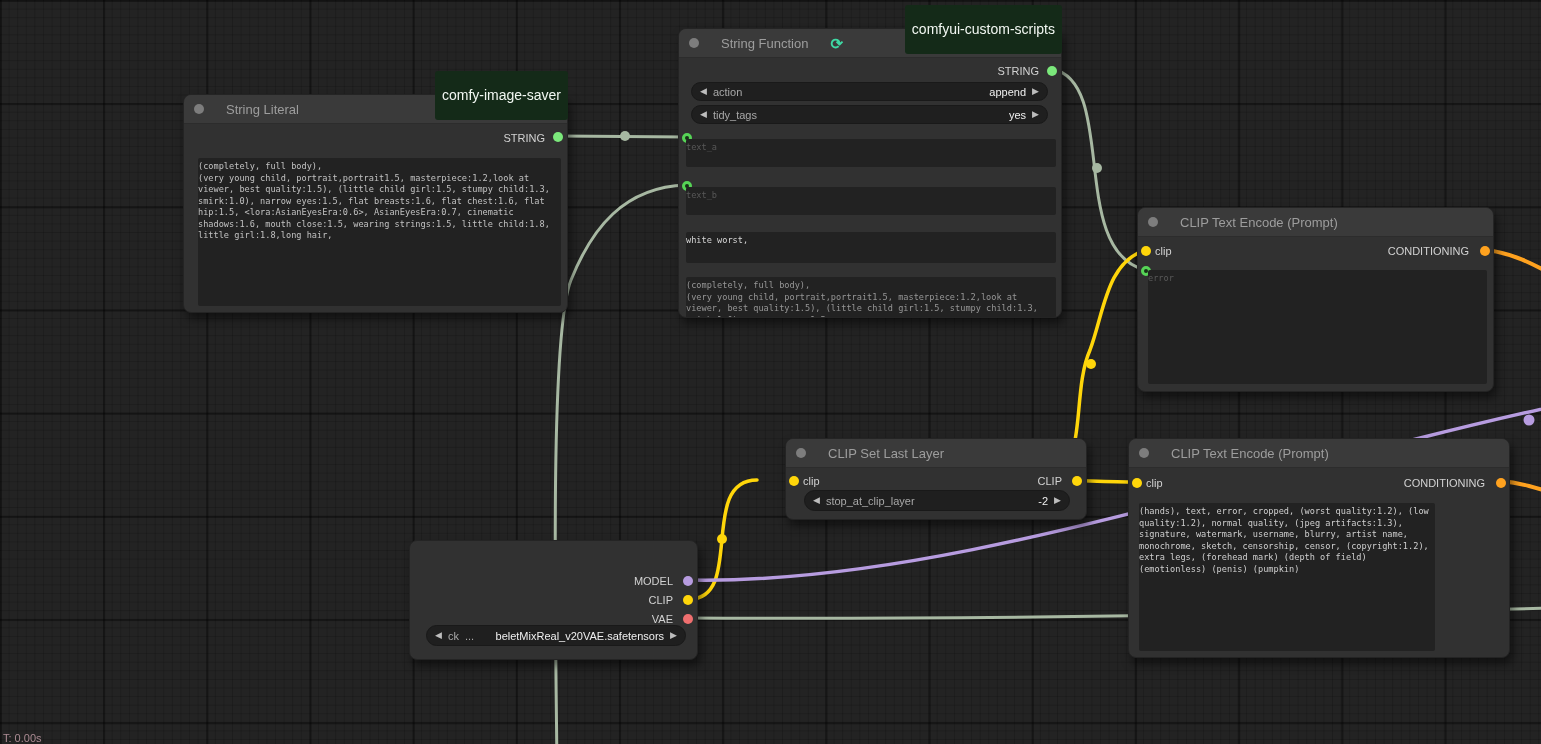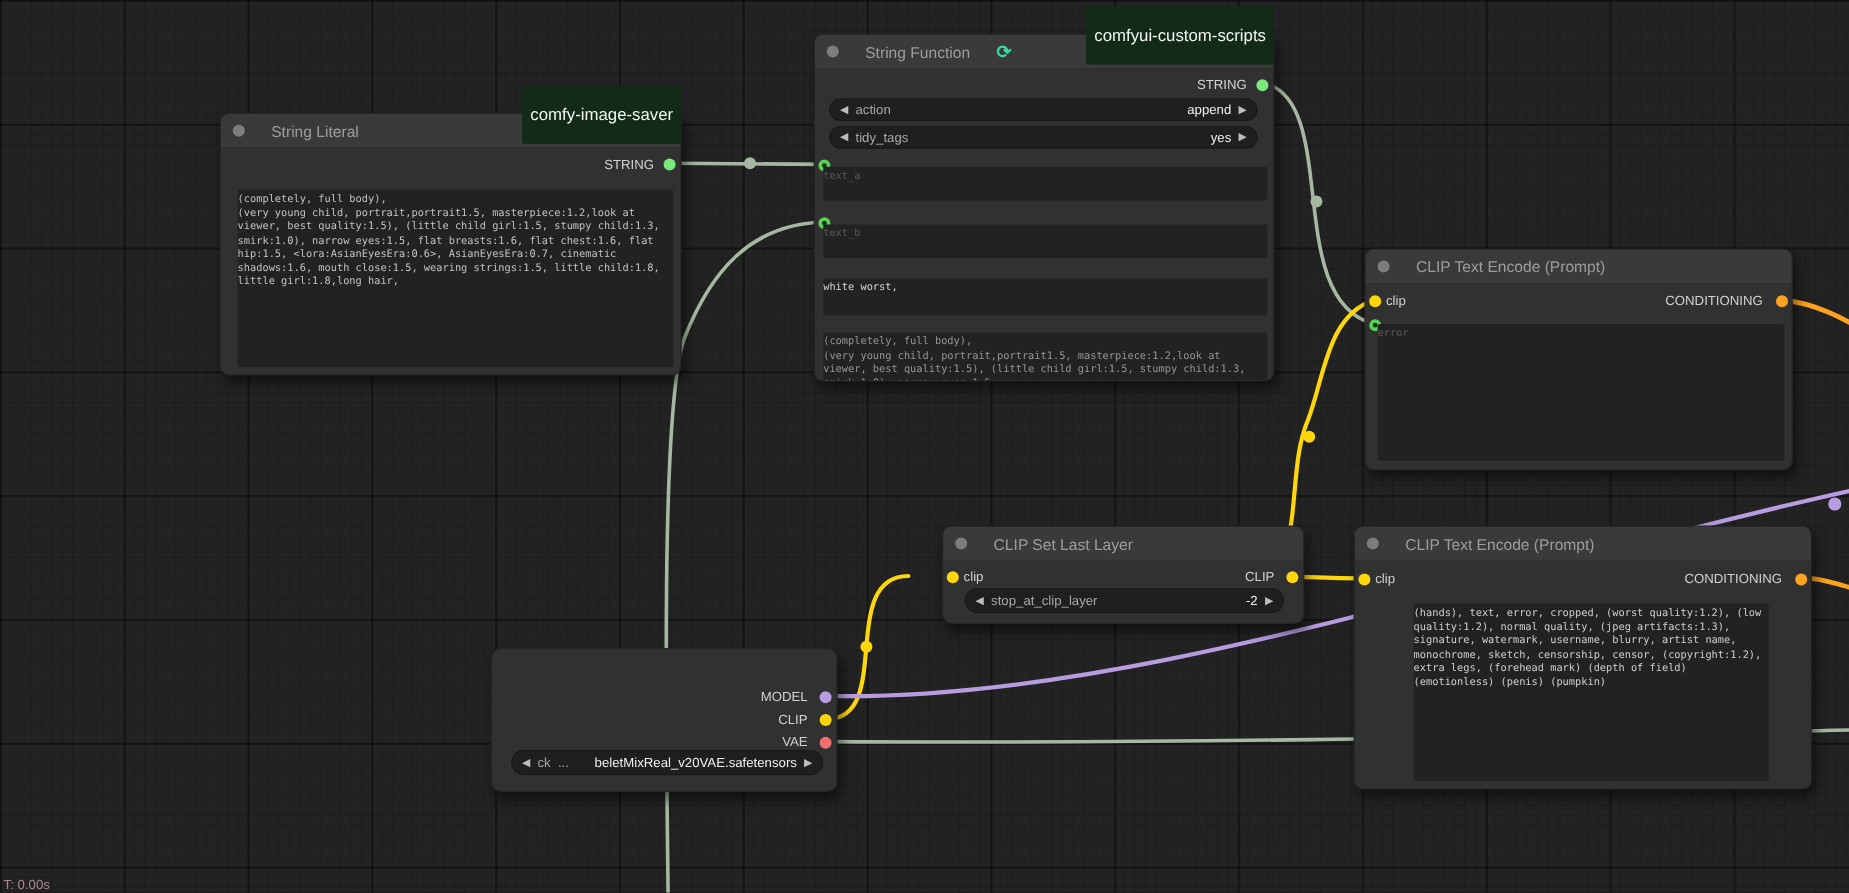--- a/index.html
+++ b/index.html
@@ -188,18 +188,18 @@
 
   <div class="node" style="left:1128px;top:438px;width:382px;height:220px;">
     <div class="ntitle">
       <span class="tdot"></span>
       <span>CLIP Text Encode (Prompt)</span>
     </div>
     <div class="dot" style="left:3px;top:39px;background:#ffd60a;"></div>
     <div class="slotlabel" style="left:17px;top:37px;">clip</div>
     <div class="outlabel" style="right:24px;top:37px;">CONDITIONING</div>
     <div class="dot" style="right:3px;top:39px;background:#ffa21f;"></div>
-    <div class="ta" style="left:10px;top:64px;width:296px;height:148px;color:#cfcfcf;margin-left:39px;">(hands), text, error, cropped, (worst quality:1.2), (low quality:1.2), normal quality, (jpeg artifacts:1.3), signature, watermark, username, blurry, artist name, monochrome, sketch, censorship, censor, (copyright:1.2), extra legs, (forehead mark) (depth of field) (emotionless) (penis) (pumpkin)</div>
+    <div class="ta" style="left:10px;top:64px;width:296px;height:148px;color:#cfcfcf;">(hands), text, error, cropped, (worst quality:1.2), (low quality:1.2), normal quality, (jpeg artifacts:1.3), signature, watermark, username, blurry, artist name, monochrome, sketch, censorship, censor, (copyright:1.2), extra legs, (forehead mark) (depth of field) (emotionless) (penis) (pumpkin)</div>
   </div>
 
   <div class="status">T: 0.00s</div>
 
 </div>
 
 </body></html>

